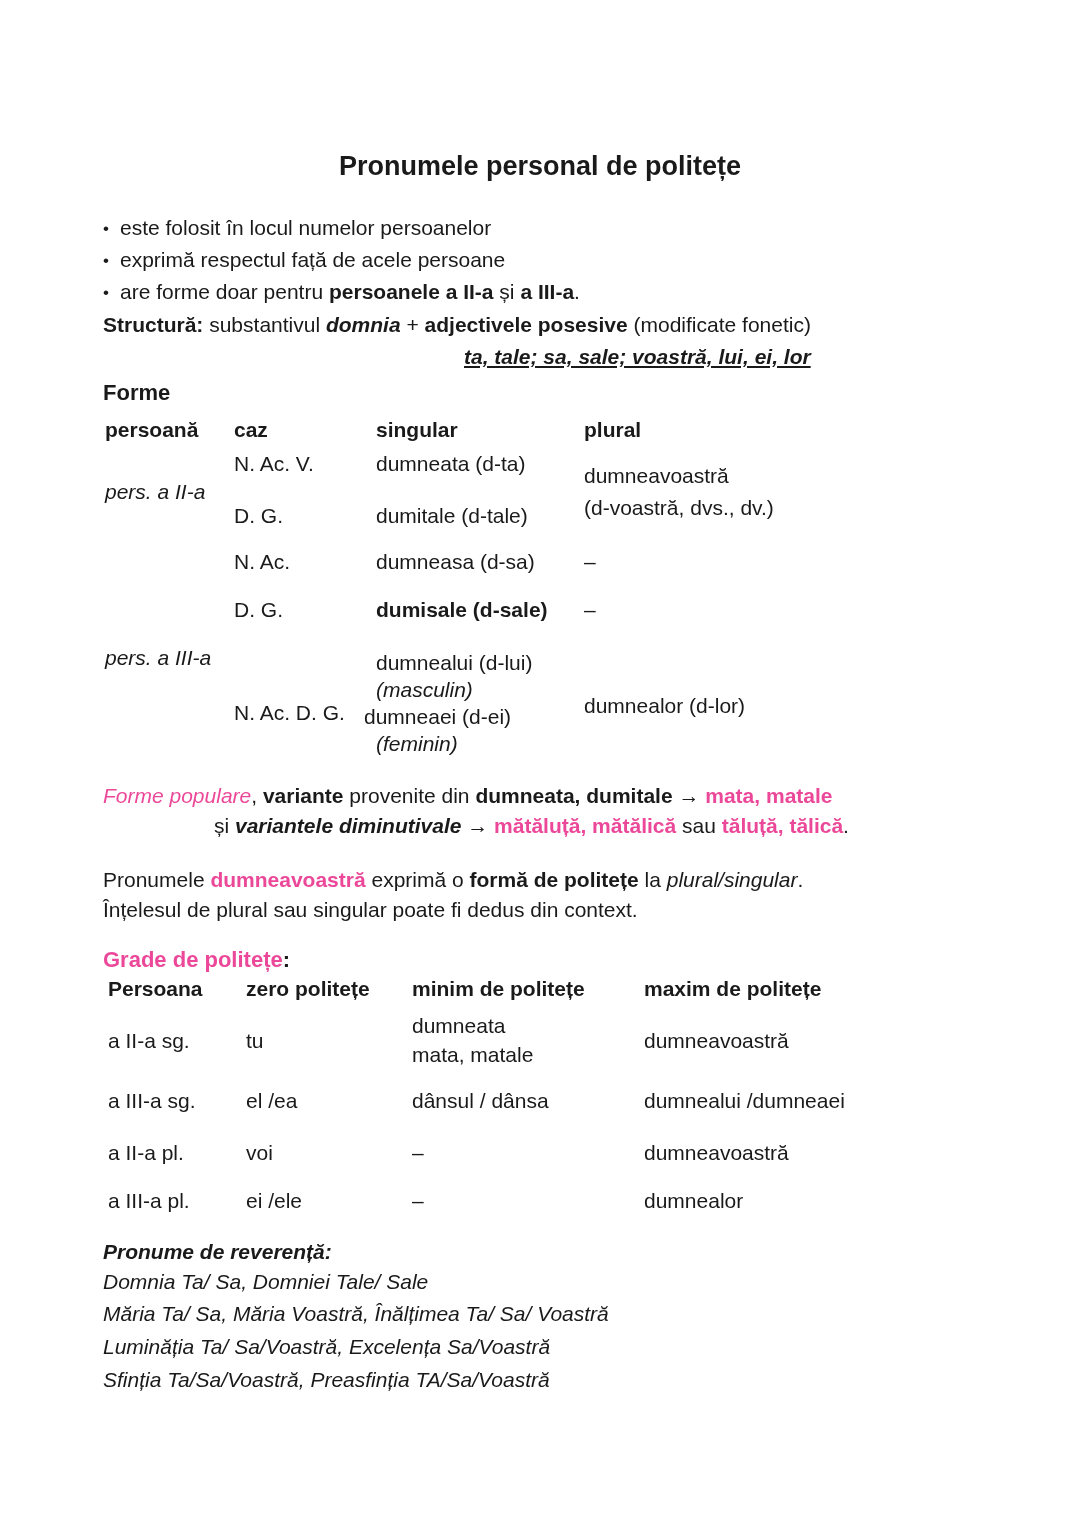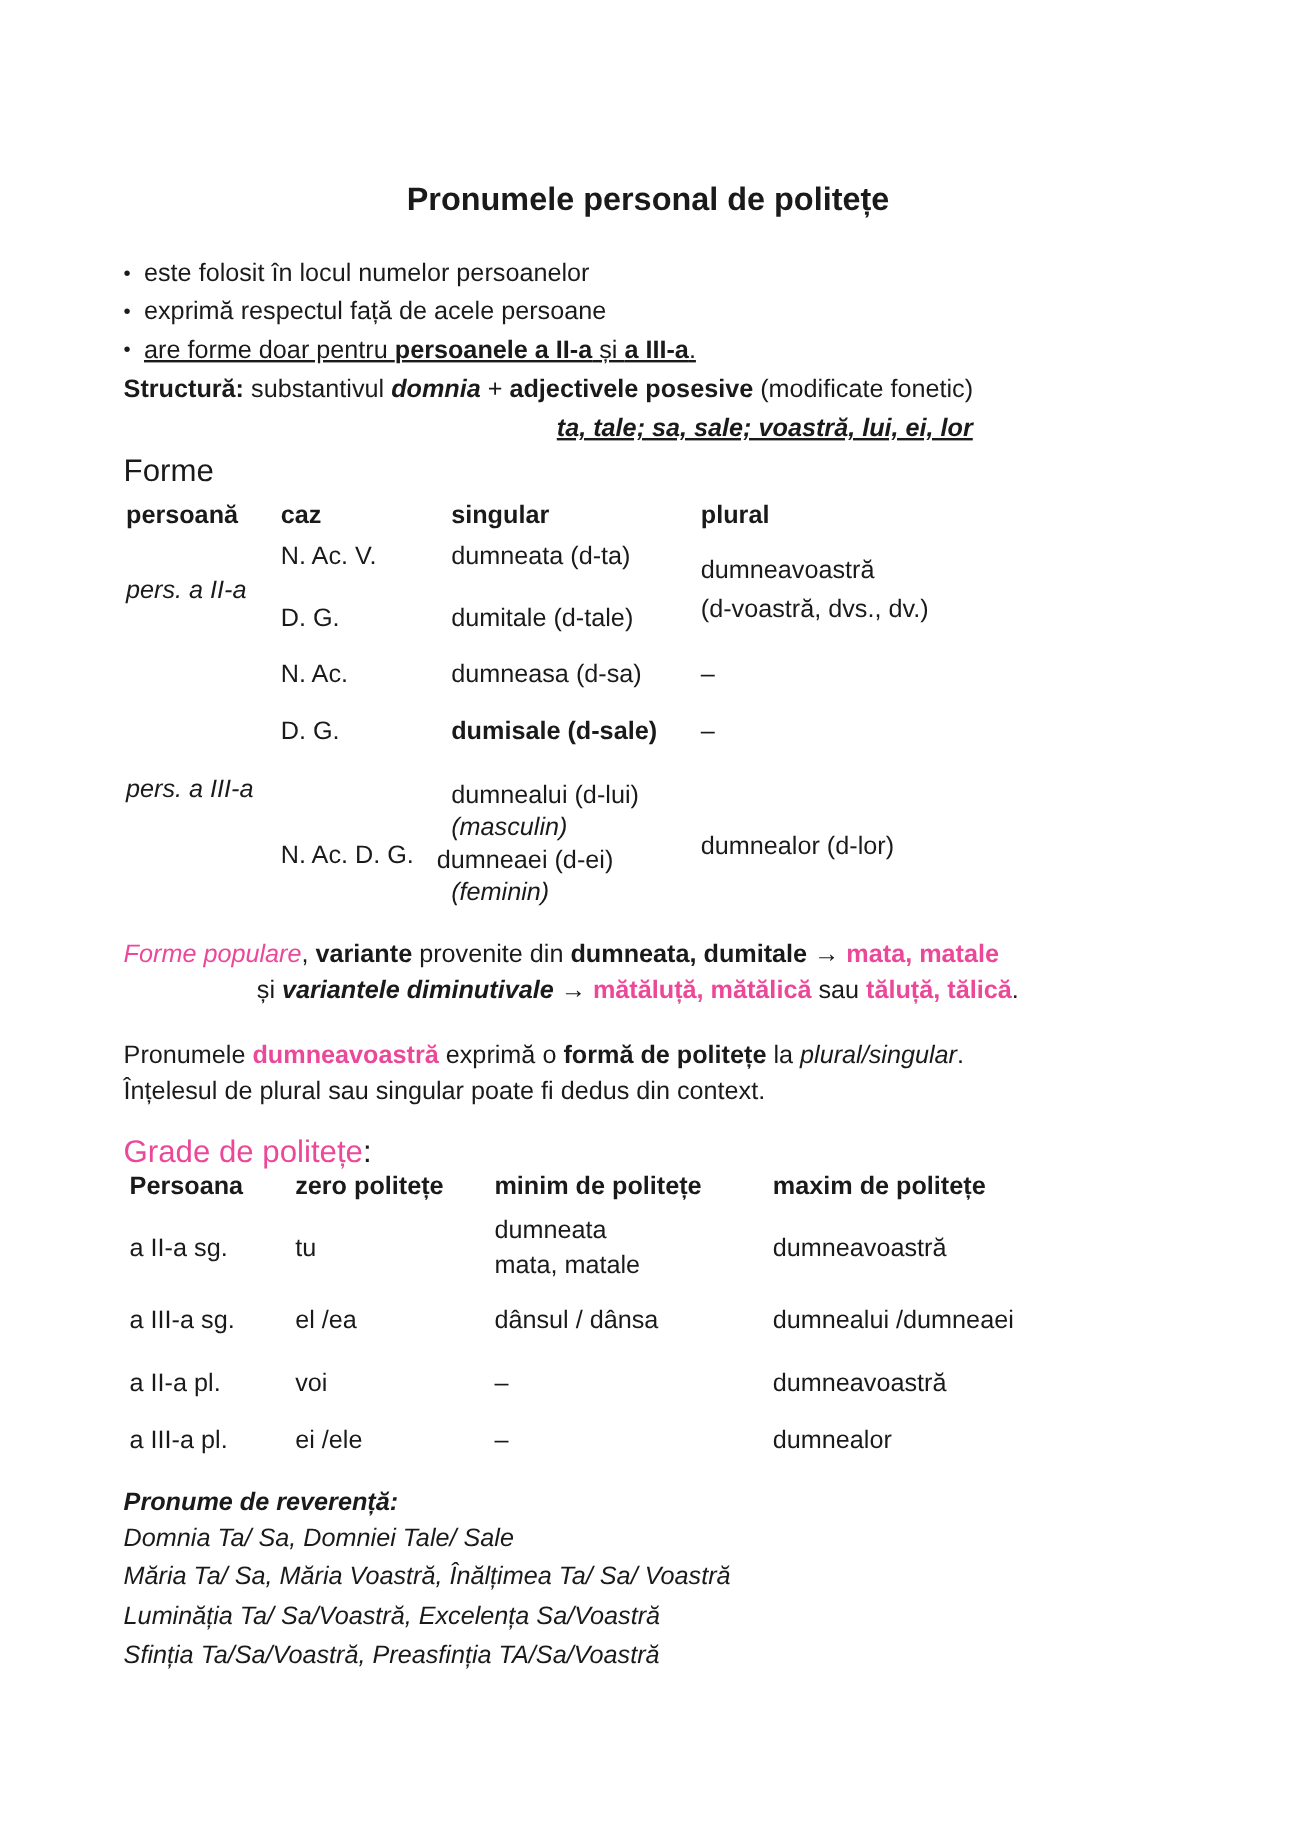--- a/index.html
+++ b/index.html
@@ -13,35 +13,35 @@
     overflow:hidden;
   }
   .abs{position:absolute;white-space:nowrap;font-size:21px;line-height:27px;}
   .b{font-weight:700;}
   .i{font-style:italic;}
   .red{color:#ec4899;}
   .title{
     position:absolute;left:0;width:1080px;text-align:center;
     font-size:27px;font-weight:700;line-height:32px;white-space:nowrap;
   }
-  .h2{font-size:26px;font-weight:400;}
+  .h2{font-size:22px;font-weight:700;}
   .bullet-dot{display:inline-block;width:17px;font-size:17px;vertical-align:1px;}
 </style>
 </head>
 <body>
 
 <div class="page">
 
   <div class="title" style="top:150px;">Pronumele personal de politețe</div>
 
   <div class="abs" style="left:103px;top:214px;"><span class="bullet-dot">•</span><span>este folosit în locul numelor persoanelor</span></div>
 
   <div class="abs" style="left:103px;top:246px;"><span class="bullet-dot">•</span><span>exprimă respectul față de acele persoane</span></div>
 
-  <div class="abs" style="left:103px;top:278px;text-decoration:underline;"><span class="bullet-dot">•</span><span>are forme doar pentru </span><span class="b">persoanele a II-a</span><span> și </span><span class="b">a III-a</span><span>.</span></div>
+  <div class="abs" style="left:103px;top:278px;"><span class="bullet-dot">•</span><span>are forme doar pentru </span><span class="b">persoanele a II-a</span><span> și </span><span class="b">a III-a</span><span>.</span></div>
 
   <div class="abs" style="left:103px;top:311px;"><span class="b">Structură:</span><span> substantivul </span><span class="b i">domnia</span><span>  + </span><span class="b">adjectivele posesive</span><span>  (modificate fonetic)</span></div>
 
   <div class="abs b i" style="left:464px;top:343px;text-decoration:underline;">ta, tale; sa, sale; voastră, lui, ei, lor</div>
 
   <div class="abs h2" style="left:103px;top:379px;">Forme</div>
 
   <div class="abs b" style="left:105px;top:416px;">persoană</div>
   <div class="abs b" style="left:234px;top:416px;">caz</div>
   <div class="abs b" style="left:376px;top:416px;">singular</div>

